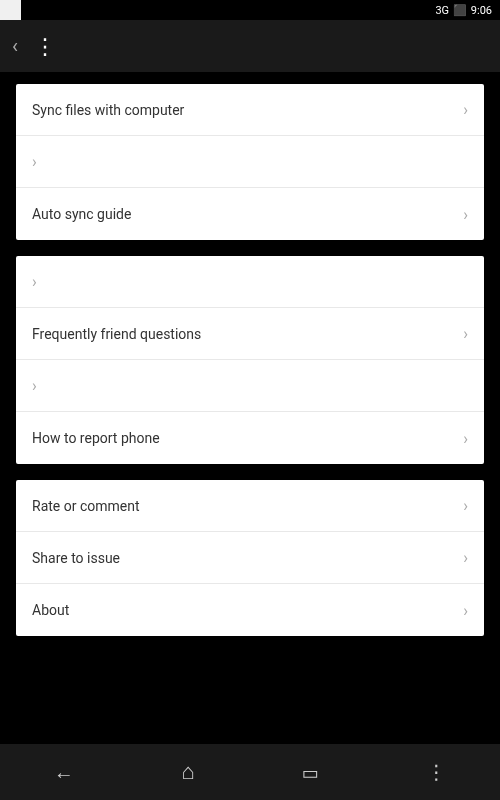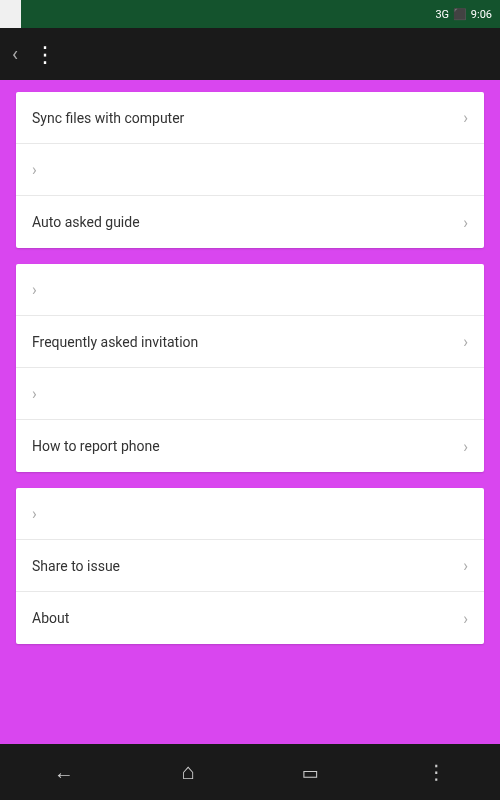--- a/index.html
+++ b/index.html
@@ -13,22 +13,22 @@
       height: 800px;
       background: #f0f0f0;
       font-family: 'Roboto', Arial, sans-serif;
       overflow: hidden;
       display: flex;
       flex-direction: column;
     }
 
     
     .status-bar {
-      background: #14532d;
-      height: 28px;
+      background: #000000;
+      height: 20px;
       display: flex;
       align-items: center;
       justify-content: flex-end;
       padding: 0 8px;
       flex-shrink: 0;
       margin-left: 21px;
     }
 
     .status-bar-icons {
       display: flex;
@@ -78,21 +78,21 @@
       font-size: 22px;
       padding: 8px;
       cursor: pointer;
       display: flex;
       align-items: center;
     }
 
     
     .main-content {
       flex: 1;
-      background: #d946ef;
+      background: #000000;
       padding: 12px 16px;
       overflow-y: auto;
     }
 
     
     .list-card {
       background: #fff;
       border-radius: 2px;
       margin-bottom: 16px;
       overflow: hidden;
@@ -202,49 +202,52 @@
       <div class="list-item-content">
         <span class="list-item-label">Sync files with computer</span>
       </div>
       <span class="chevron">›</span>
     </div>
     <div class="list-item">
       <span class="chevron">›</span>
     </div>
     <div class="list-item">
       <div class="list-item-content">
-        <span class="list-item-label">Auto asked guide</span>
+        <span class="list-item-label">Auto sync guide</span>
       </div>
       <span class="chevron">›</span>
     </div>
   </div>
 
   <div class="list-card">
     <div class="list-item">
       <span class="chevron">›</span>
     </div>
     <div class="list-item">
       <div class="list-item-content">
-        <span class="list-item-label">Frequently asked invitation</span>
+        <span class="list-item-label">Frequently friend questions</span>
       </div>
       <span class="chevron">›</span>
     </div>
     <div class="list-item">
       <span class="chevron">›</span>
     </div>
     <div class="list-item">
       <div class="list-item-content">
         <span class="list-item-label">How to report phone</span>
       </div>
       <span class="chevron">›</span>
     </div>
   </div>
 
   <div class="list-card">
     <div class="list-item">
+      <div class="list-item-content">
+        <span class="list-item-label">Rate or comment</span>
+      </div>
       <span class="chevron">›</span>
     </div>
     <div class="list-item">
       <div class="list-item-content">
         <span class="list-item-label">Share to issue</span>
       </div>
       <span class="chevron">›</span>
     </div>
     <div class="list-item">
       <div class="list-item-content">

